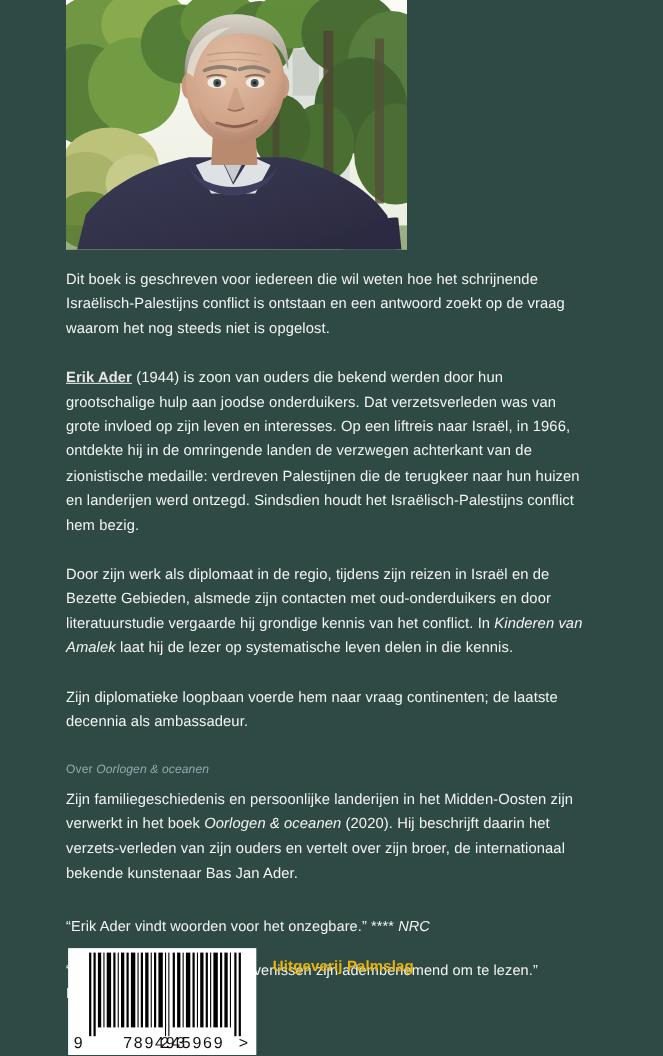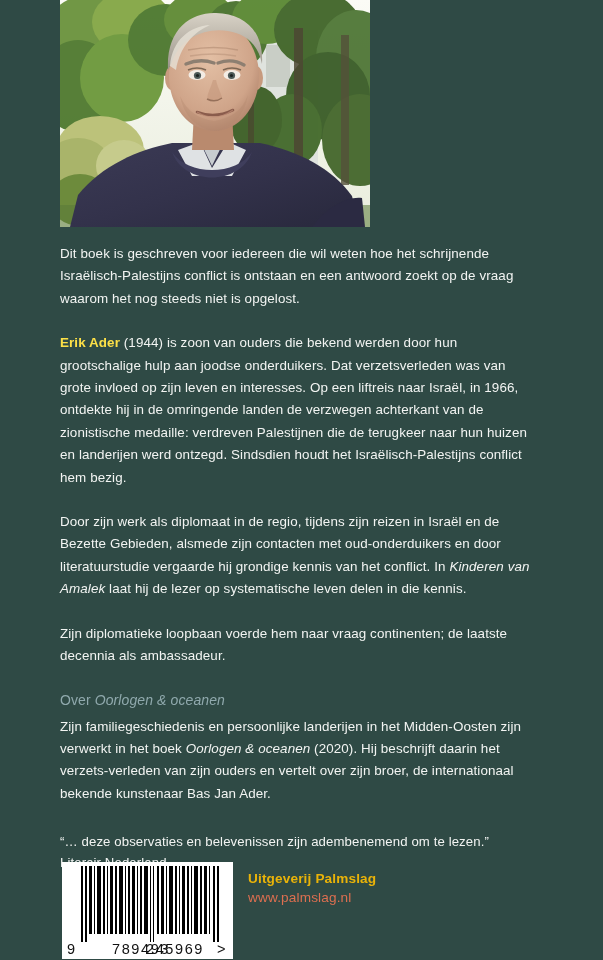--- a/index.html
+++ b/index.html
@@ -43,29 +43,30 @@
   p.body-par {
     margin: 0 0 22px 0;
     color: #f2f4f2;
     font-size: 13.4px;
     line-height: 22.4px;
     letter-spacing: 0.1px;
   }
   p.body-par:last-child { margin-bottom: 0; }
 
   .name-hl {
-    color: #fde047;
+    color: #e5e5e5;
     font-weight: bold;
+    text-decoration: underline;
   }
   .ital { font-style: italic; }
 
   .sub-head {
     margin: 0 0 5px 0;
     color: #90a9ad;
-    font-size: 14px;
+    font-size: 11px;
     line-height: 21px;
     letter-spacing: 0.1px;
   }
 
   .quote-block {
     margin-top: 26px;
   }
   p.quote {
     margin: 0;
     color: #f2f4f2;
@@ -252,20 +253,21 @@
 
     <p class="body-par"><span>Door zijn werk als diplomaat in de regio, tijdens zijn reizen in Israël en de Bezette Gebieden, alsmede zijn contacten met oud-onderduikers en door literatuurstudie vergaarde hij grondige kennis van het conflict. In </span><span class="ital">Kinderen van Amalek</span><span> laat hij de lezer op systematische leven delen in die kennis.</span></p>
 
     <p class="body-par">Zijn diplomatieke loopbaan voerde hem naar vraag continenten; de laatste decennia als ambassadeur.</p>
 
     <p class="sub-head"><span>Over </span><span class="ital">Oorlogen &amp; oceanen</span></p>
 
     <p class="body-par"><span>Zijn familiegeschiedenis en persoonlijke landerijen in het Midden-Oosten zijn verwerkt in het boek </span><span class="ital">Oorlogen &amp; oceanen</span><span> (2020). Hij beschrijft daarin het verzets-verleden van zijn ouders en vertelt over zijn broer, de internationaal bekende kunstenaar Bas Jan Ader.</span></p>
 
     <div class="quote-block">
+      <p class="quote"><span>“Erik Ader vindt woorden voor het onzegbare.” **** </span><span class="ital">NRC</span></p>
       <p class="quote second"><span> “… deze observaties en belevenissen zijn adembenemend om te lezen.”</span><span class="src-line">Literair Nederland</span></p>
     </div>
 
   </div>
 
   <div class="barcode">
     <div class="bars">
       <svg width="171" height="97" viewBox="0 0 171 97">
         <rect x="0" y="0" width="171" height="97" fill="#ffffff"></rect>
         <g fill="#000000">
@@ -313,16 +315,15 @@
     <div class="digits">
       <span class="d-lead">9</span>
       <span class="d-left">789493</span>
       <span class="d-right">245969</span>
       <span class="d-trail">&gt;</span>
     </div>
   </div>
 
   <div class="publisher">
     <div class="pub-name">Uitgeverij Palmslag</div>
-    <div class="pub-url">www.palmslag.nl</div>
   </div>
 
 </div>
 
 </body></html>

